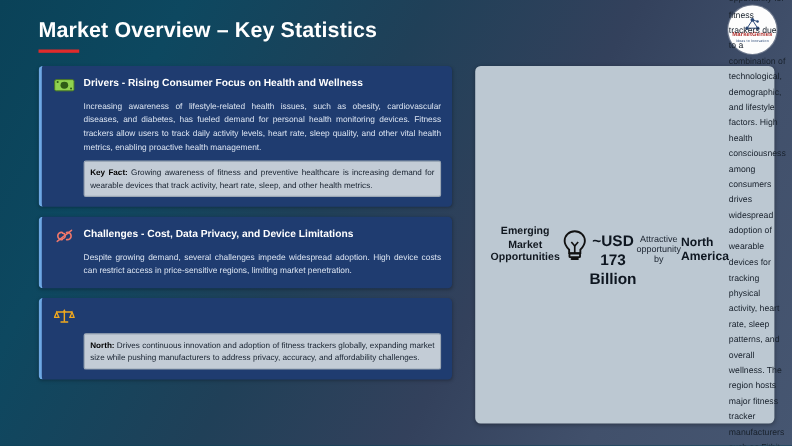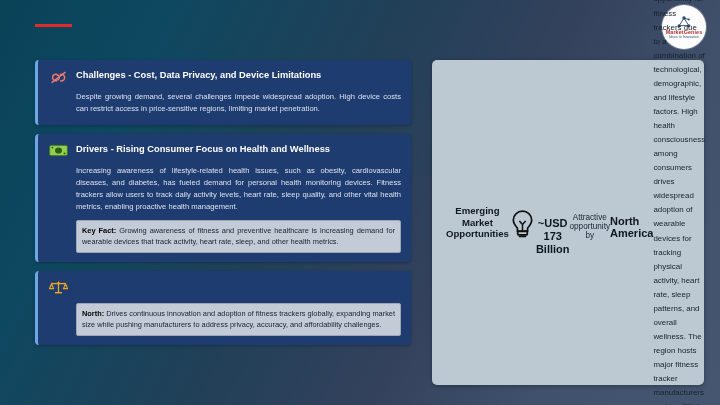--- a/index.html
+++ b/index.html
@@ -164,21 +164,21 @@
     color: #111820;
     text-align: center;
     line-height: 1.2;
   }
   #bulb-wrap {
     margin-top: 10px;
     margin-bottom: 4px;
   }
   #stat-value {
     margin-top: 28px;
-    font-size: 11px;
+    font-size: 14px;
     font-weight: bold;
     color: #0e1620;
     text-align: center;
     line-height: 1.2;
   }
   #stat-sub {
     margin-top: 7px;
     font-size: 8.2px;
     color: #1b2430;
     text-align: center;
@@ -203,20 +203,21 @@
     color: #18212c;
     text-align: left;
   }
 </style>
 </head>
 <body>
 
 <div id="slide">
 
   <div id="header">
+    <div id="page-title">Market Overview – Key Statistics</div>
     <div id="title-accent"></div>
   </div>
 
   <div id="logo">
     <svg id="logo-mark" width="16" height="14" viewBox="0 0 16 14">
       <line x1="8" y1="3.2" x2="3.2" y2="10.6" stroke="#2c4a78" stroke-width="0.9"></line>
       <line x1="8" y1="3.2" x2="12.8" y2="10.6" stroke="#2c4a78" stroke-width="0.9"></line>
       <line x1="3.2" y1="10.6" x2="12.8" y2="10.6" stroke="#2c4a78" stroke-width="0.9"></line>
       <line x1="8" y1="3.2" x2="12.4" y2="4.4" stroke="#2c4a78" stroke-width="0.9"></line>
       <circle cx="8" cy="3.0" r="1.7" fill="#2c4a78"></circle>
@@ -226,46 +227,46 @@
     </svg>
     <div id="logo-name">MarketGenies</div>
     <div id="logo-tag">Ideas to Innovation</div>
   </div>
 
   <div id="left-col">
 
     <div class="info-card">
       <div class="card-head">
         <div class="card-icon">
-          <svg width="19" height="15" viewBox="0 0 19 15">
-            <path d="M7.6 4.3 a3.3 3.3 0 1 0 0.1 6.4" fill="none" stroke="#f0776b" stroke-width="1.5" stroke-linecap="round"></path>
-            <path d="M11.6 10.8 a3.3 3.3 0 1 0 -0.1 -6.4" fill="none" stroke="#f0776b" stroke-width="1.5" stroke-linecap="round"></path>
-            <path d="M7.9 5.0 a2.4 2.4 0 1 1 0 4.9" fill="none" stroke="#f0776b" stroke-width="1.3" stroke-linecap="round"></path>
-            <line x1="3.0" y1="12.4" x2="16.0" y2="2.4" stroke="#f0776b" stroke-width="1.4" stroke-linecap="round"></line>
-          </svg>
-        </div>
-        <div class="card-title">Challenges - Cost, Data Privacy, and Device Limitations</div>
-      </div>
-      <div class="card-body">Despite growing demand, several challenges impede widespread adoption. High device costs can restrict access in price-sensitive regions, limiting market penetration.</div>
-    </div>
-
-    <div class="info-card">
-      <div class="card-head">
-        <div class="card-icon">
           <svg width="19" height="13" viewBox="0 0 19 13">
             <rect x="0.7" y="1.4" width="17.6" height="10.2" rx="1.4" fill="#8fd24f" stroke="#4d7a22" stroke-width="0.9"></rect>
             <ellipse cx="9.5" cy="6.5" rx="3.5" ry="3.1" fill="#2f5d16"></ellipse>
             <circle cx="3.4" cy="3.6" r="0.95" fill="#2f5d16"></circle>
             <circle cx="15.6" cy="9.4" r="0.95" fill="#2f5d16"></circle>
           </svg>
         </div>
         <div class="card-title">Drivers - Rising Consumer Focus on Health and Wellness</div>
       </div>
       <div class="card-body">Increasing awareness of lifestyle-related health issues, such as obesity, cardiovascular diseases, and diabetes, has fueled demand for personal health monitoring devices. Fitness trackers allow users to track daily activity levels, heart rate, sleep quality, and other vital health metrics, enabling proactive health management.</div>
       <div class="callout"><b>Key Fact:</b><span> Growing awareness of fitness and preventive healthcare is increasing demand for wearable devices that track activity, heart rate, sleep, and other health metrics.</span></div>
+    </div>
+
+    <div class="info-card">
+      <div class="card-head">
+        <div class="card-icon">
+          <svg width="19" height="15" viewBox="0 0 19 15">
+            <path d="M7.6 4.3 a3.3 3.3 0 1 0 0.1 6.4" fill="none" stroke="#f0776b" stroke-width="1.5" stroke-linecap="round"></path>
+            <path d="M11.6 10.8 a3.3 3.3 0 1 0 -0.1 -6.4" fill="none" stroke="#f0776b" stroke-width="1.5" stroke-linecap="round"></path>
+            <path d="M7.9 5.0 a2.4 2.4 0 1 1 0 4.9" fill="none" stroke="#f0776b" stroke-width="1.3" stroke-linecap="round"></path>
+            <line x1="3.0" y1="12.4" x2="16.0" y2="2.4" stroke="#f0776b" stroke-width="1.4" stroke-linecap="round"></line>
+          </svg>
+        </div>
+        <div class="card-title">Challenges - Cost, Data Privacy, and Device Limitations</div>
+      </div>
+      <div class="card-body">Despite growing demand, several challenges impede widespread adoption. High device costs can restrict access in price-sensitive regions, limiting market penetration.</div>
     </div>
 
     <div class="info-card">
       <div class="card-head">
         <div class="card-icon">
           <svg width="19" height="15" viewBox="0 0 19 15">
             <line x1="9.5" y1="2.6" x2="9.5" y2="12.6" stroke="#f0a81e" stroke-width="1.3"></line>
             <line x1="2.4" y1="3.6" x2="16.6" y2="3.6" stroke="#f0a81e" stroke-width="1.3"></line>
             <line x1="6.0" y1="12.7" x2="13.0" y2="12.7" stroke="#f0a81e" stroke-width="1.4"></line>
             <polygon points="2.5,3.9 0.5,8.6 4.5,8.6" fill="none" stroke="#f0a81e" stroke-width="1.2"></polygon>

